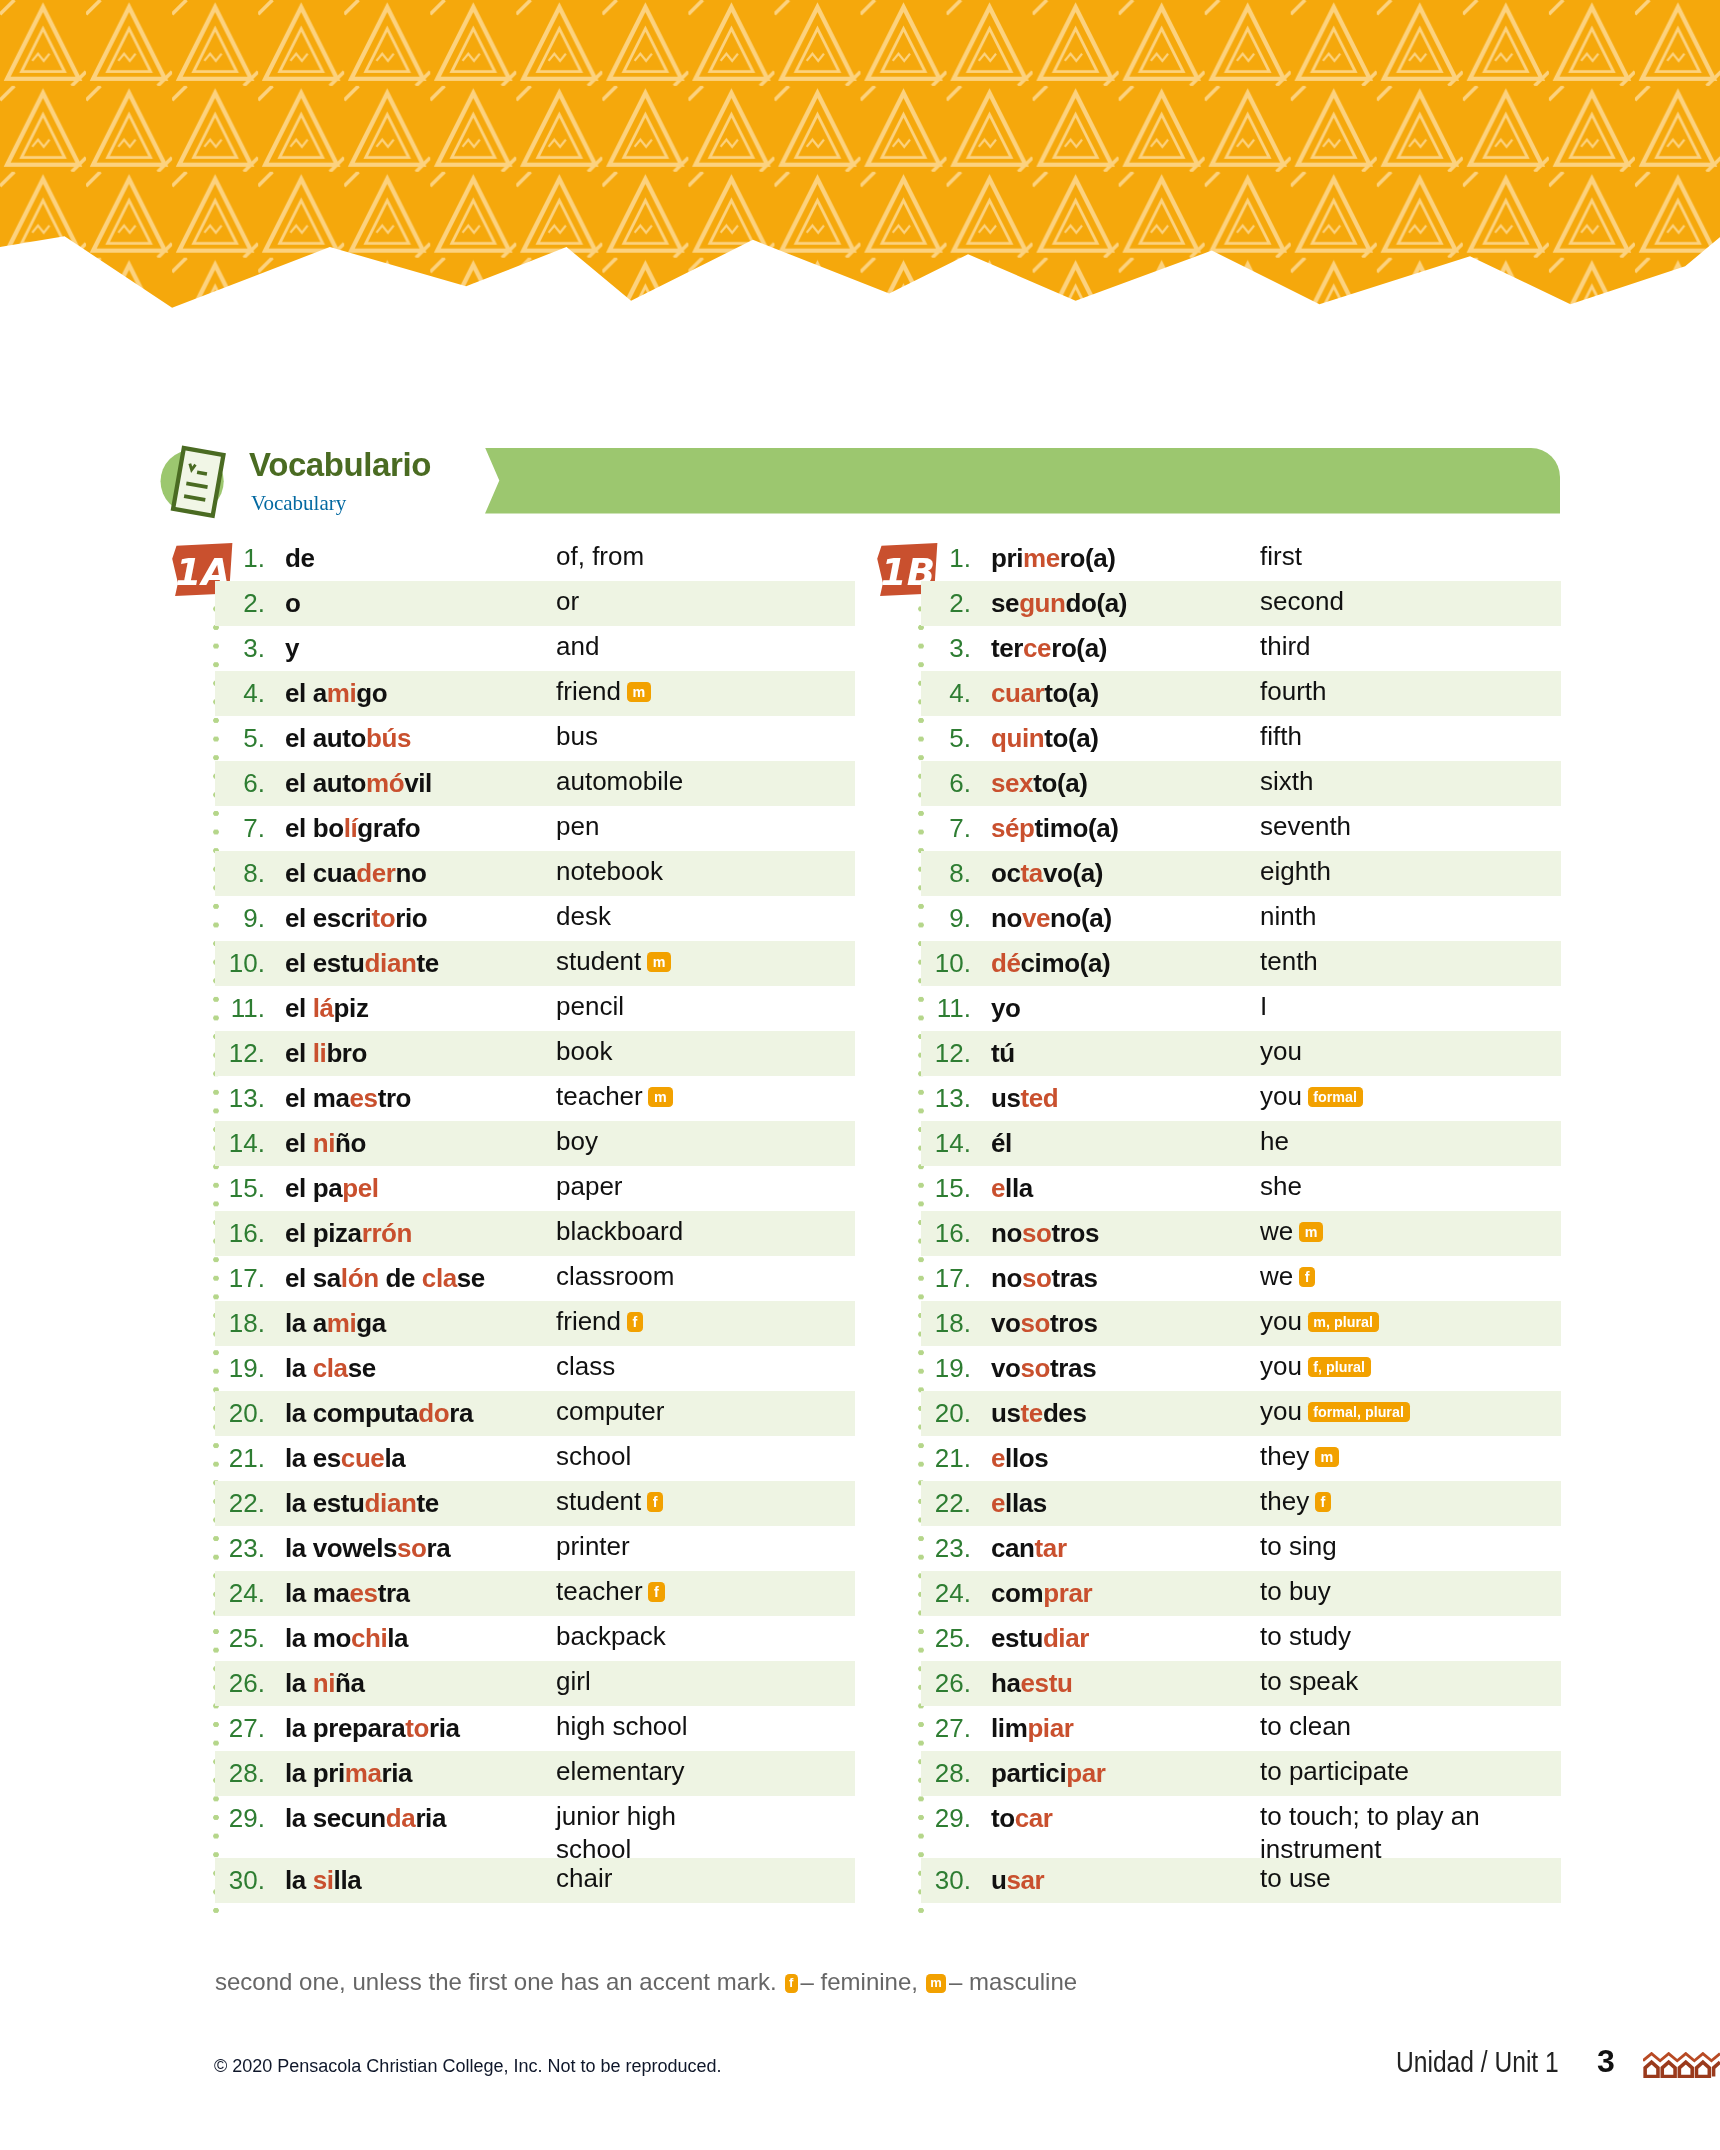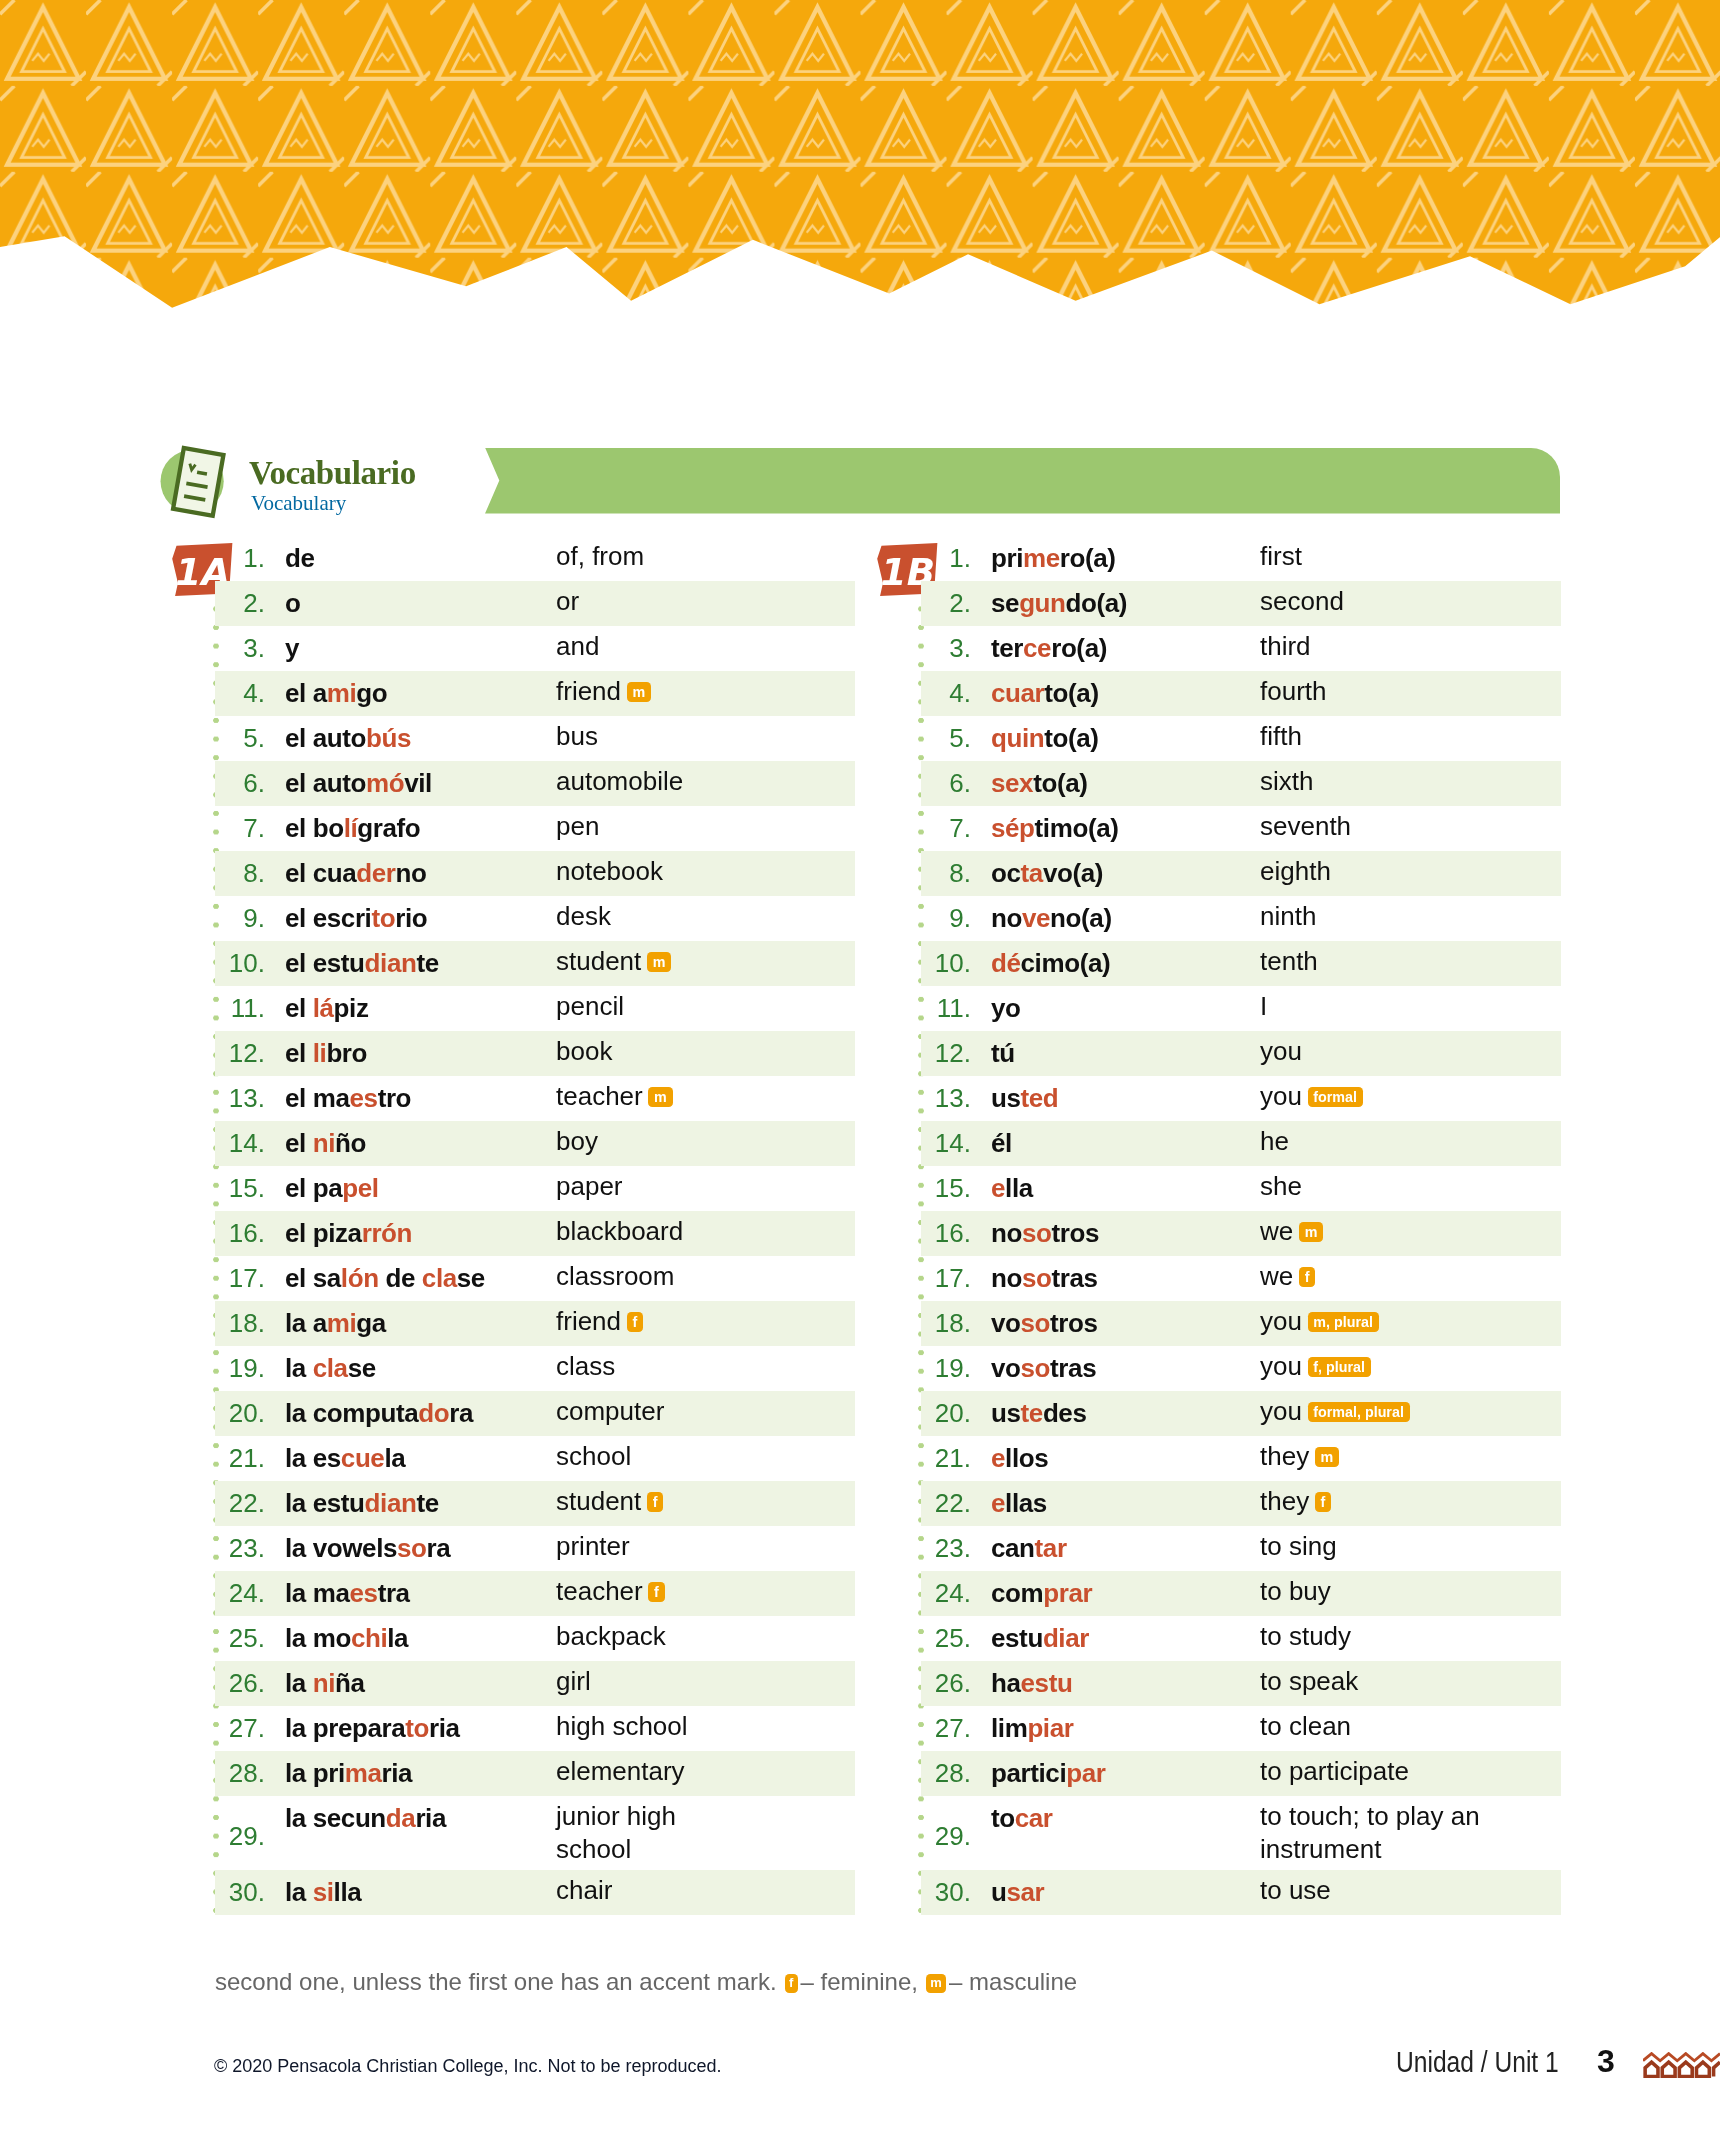--- a/index.html
+++ b/index.html
@@ -1,36 +1,36 @@
 <!DOCTYPE html>
 <html style="font-size:11.5px"><head>
 <meta charset="utf-8">
 <style>
   html, body { margin:0; padding:0; }
   body { width:1721px; height:2151px; position:relative; background:#ffffff; overflow:hidden;
          font-family:"Liberation Sans", "DejaVu Sans", sans-serif; color:#111; }
   .banner-top { position:absolute; left:0; top:0; width:1721px; height:315px; }
   .section-header { position:absolute; left:159px; top:444px; width:1402px; height:79px; }
   .header-icon { position:absolute; left:0; top:0; width:72px; height:79px; }
-  .header-title { position:absolute; left:90px; top:11px; font-family:Liberation Serif, serif; font-weight:bold;
+  .header-title { position:absolute; left:90px; top:2px; font-family:Liberation Sans, sans-serif; font-weight:bold;
                   font-size:33px; color:#4a6b22; letter-spacing:-0.4px; }
   .header-sub { position:absolute; left:92px; top:47px; font-family:Liberation Serif, serif; font-size:21px; color:#0369a1; }
   .header-bar { position:absolute; left:326px; top:3.6px; width:1075px; height:66px; background:#9cc76f;
                 clip-path: polygon(0 0, 100% 0, 100% 100%, 0 100%, 14.3px 50%); border-top-right-radius:29px; }
   .col { position:absolute; top:536px; }
   .col-a { left:215px; width:640px; }
   .col-b { left:921px; width:640px; }
   .dots { position:absolute; top:581px; width:5.7px; height:1344px;
           background-image: radial-gradient(circle, #b5d68a 2.5px, transparent 2.9px);
           background-size:5.7px 18.6px; background-repeat:repeat-y; }
   .dots-a { left:213px; }
   .dots-b { left:918px; }
   .row { position:relative; height:45px; display:flex; align-items:flex-start; }
   .row.alt { background:#eef4e3; }
-  .row.tall { height:74px;align-items:center; }
+  .row.tall { height:62px; }
   .num { width:50px; text-align:right; font-size:26px; color:#2e7d32; padding-top:7.2px; box-sizing:border-box; }
   .word { position:absolute; left:70px; top:7.2px; font-size:26px; font-weight:bold; color:#111; white-space:nowrap; letter-spacing:-0.4px;}
   .word .st { color:#c9502e; }
   .trans { position:absolute; left:341px; top:4px; font-size:26px; color:#111; line-height:33px; white-space:nowrap; }
   .col-b .trans { left:339px; }
   .tag { display:inline-block; background:#f2a100; color:#fff; font-weight:bold; font-size:14.3px; line-height:20px;
          padding:0 5.7px; border-radius:4.3px; vertical-align:2.9px; margin-left:5.7px; }
   .badge { position:absolute; width:62px; height:53px; }
   .badge-a { left:172px; top:543px; }
   .badge-b { left:877px; top:543px; }

